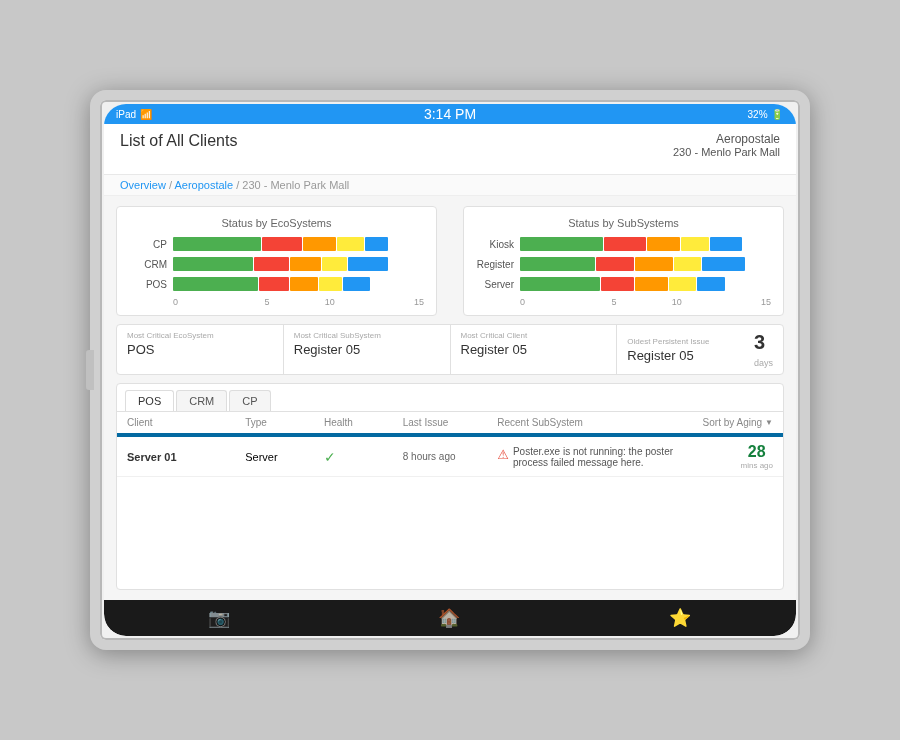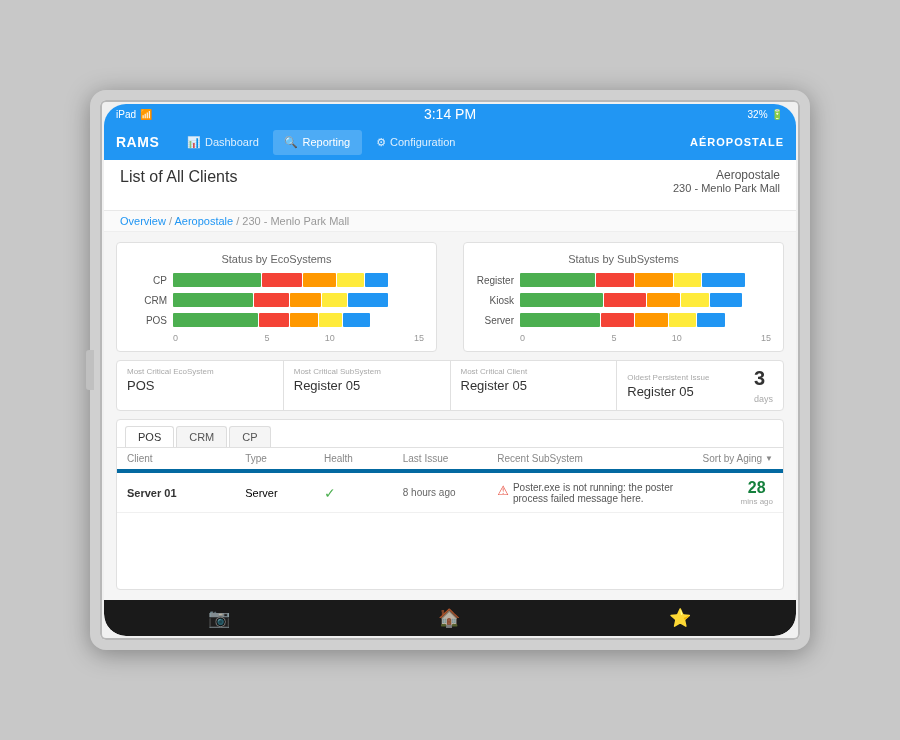--- a/index.html
+++ b/index.html
@@ -307,38 +307,20 @@
         <span>iPad</span>
         <span>📶</span>
       </div>
       <div class="status-bar-center">3:14 PM</div>
       <div class="status-bar-right">
         <span>32%</span>
         <span>🔋</span>
       </div>
     </div>
 
-    <div class="nav-bar">
-      <div class="nav-brand">RAMS</div>
-      <div class="nav-tabs">
-        <div class="nav-tab">
-          <span>📊</span>
-          <span>Dashboard</span>
-        </div>
-        <div class="nav-tab active">
-          <span>🔍</span>
-          <span>Reporting</span>
-        </div>
-        <div class="nav-tab">
-          <span>⚙</span>
-          <span>Configuration</span>
-        </div>
-      </div>
-      <div class="nav-logo">AÉROPOSTALE</div>
-    </div>
 
     <div class="page-header">
       <div class="page-title">List of All Clients</div>
       <div class="page-info">
         <div class="store-name">Aeropostale</div>
         <div>230 - Menlo Park Mall</div>
       </div>
     </div>
 
     <div class="breadcrumb">
@@ -392,37 +374,37 @@
               <span class="axis-label" style="text-align:center;">10</span>
               <span class="axis-label" style="text-align:right;">15</span>
             </div>
           </div>
         </div>
 
         <div class="chart-card">
           <div class="chart-title">Status by SubSystems</div>
           <div class="chart-area">
             <div class="bar-row">
+              <div class="bar-label">Kiosk</div>
+              <div class="bar-container">
+                <div class="bar-seg" style="width:33%; background:#4CAF50;"></div>
+                <div class="bar-seg" style="width:17%; background:#f44336;"></div>
+                <div class="bar-seg" style="width:13%; background:#FF9800;"></div>
+                <div class="bar-seg" style="width:11%; background:#FFEB3B;"></div>
+                <div class="bar-seg" style="width:13%; background:#2196F3;"></div>
+              </div>
+            </div>
+            <div class="bar-row">
               <div class="bar-label">Register</div>
               <div class="bar-container">
                 <div class="bar-seg" style="width:30%; background:#4CAF50;"></div>
                 <div class="bar-seg" style="width:15%; background:#f44336;"></div>
                 <div class="bar-seg" style="width:15%; background:#FF9800;"></div>
                 <div class="bar-seg" style="width:11%; background:#FFEB3B;"></div>
                 <div class="bar-seg" style="width:17%; background:#2196F3;"></div>
-              </div>
-            </div>
-            <div class="bar-row">
-              <div class="bar-label">Kiosk</div>
-              <div class="bar-container">
-                <div class="bar-seg" style="width:33%; background:#4CAF50;"></div>
-                <div class="bar-seg" style="width:17%; background:#f44336;"></div>
-                <div class="bar-seg" style="width:13%; background:#FF9800;"></div>
-                <div class="bar-seg" style="width:11%; background:#FFEB3B;"></div>
-                <div class="bar-seg" style="width:13%; background:#2196F3;"></div>
               </div>
             </div>
             <div class="bar-row">
               <div class="bar-label">Server</div>
               <div class="bar-container">
                 <div class="bar-seg" style="width:32%; background:#4CAF50;"></div>
                 <div class="bar-seg" style="width:13%; background:#f44336;"></div>
                 <div class="bar-seg" style="width:13%; background:#FF9800;"></div>
                 <div class="bar-seg" style="width:11%; background:#FFEB3B;"></div>
                 <div class="bar-seg" style="width:11%; background:#2196F3;"></div>

